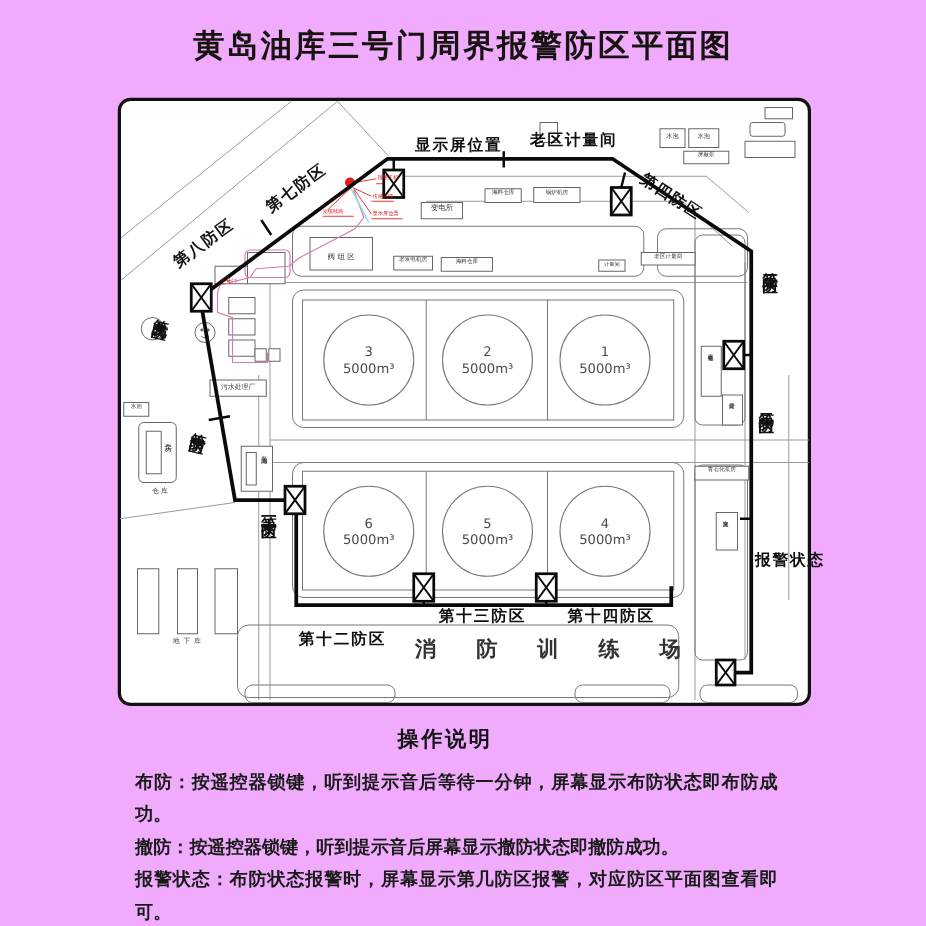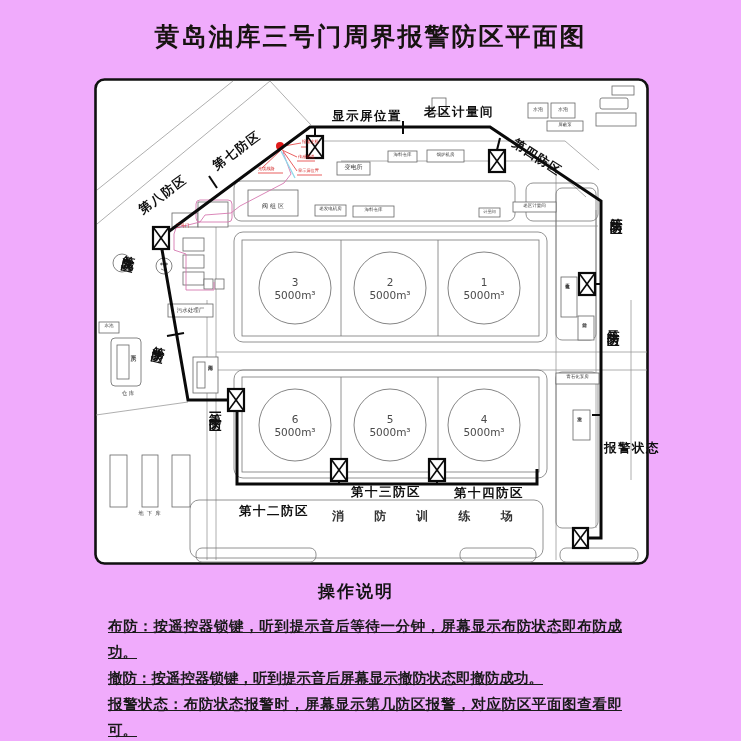--- a/index.html
+++ b/index.html
@@ -9,27 +9,27 @@
          font-size:25px;font-weight:bold;letter-spacing:2px;color:#171310;}
   svg{position:absolute;left:0;top:0;}
   .labels{position:absolute;left:0;top:0;width:741px;height:741px;}
   .zl{position:absolute;font-weight:bold;font-size:12.5px;letter-spacing:1.5px;
       color:#101010;white-space:nowrap;line-height:1.05;}
   .vert{writing-mode:vertical-rl;text-orientation:upright;}
   .tank{position:absolute;width:76px;text-align:center;color:#4a4a4a;
         font-size:10.5px;line-height:1.2;}
   .fac{position:absolute;color:#3a3a3a;white-space:nowrap;line-height:1.1;text-align:center;}
   .red{position:absolute;color:#d01818;white-space:nowrap;line-height:1;}
-  .train{position:absolute;font-weight:bold;font-size:12px;letter-spacing:13px;
+  .train{position:absolute;font-weight:bold;font-size:17px;letter-spacing:13px;
          color:#333;white-space:nowrap;}
   .instructions{position:absolute;left:90px;top:580px;width:532px;}
   .ins-head{text-align:center;font-size:17px;font-weight:bold;letter-spacing:2px;
             margin:0 0 10px 0;color:#141414;}
   .ins-item{margin:0;padding-left:18px;font-size:14.5px;font-weight:bold;
-            line-height:26px;color:#1a1a1a;text-align:justify;text-decoration:underline;}
+            line-height:26px;color:#1a1a1a;text-align:justify;}
 </style>
 </head>
 <body>
 
 <div class="page">
 
   <div class="title">黄岛油库三号门周界报警防区平面图</div>
 
   <svg width="741" height="575" viewBox="0 0 741 575">
 
@@ -208,21 +208,21 @@
     <div class="zl vert" style="left:610px;top:208px;">第三防区</div>
     <div class="zl" style="left:514px;top:135px;transform:rotate(33deg);transform-origin:left center;">第四防区</div>
     <div class="zl" style="left:424px;top:105px;">老区计量间</div>
     <div class="zl" style="left:332px;top:109px;">显示屏位置</div>
     <div class="zl" style="left:214px;top:160px;transform:rotate(-36deg);transform-origin:left center;">第七防区</div>
     <div class="zl" style="left:140px;top:204px;transform:rotate(-36deg);transform-origin:left center;">第八防区</div>
     <div class="zl vert" style="left:126px;top:246px;transform:rotate(13deg);transform-origin:top center;">第九防区</div>
     <div class="zl vert" style="left:156px;top:337px;transform:rotate(13deg);transform-origin:top center;">第十防区</div>
     <div class="zl vert" style="left:209px;top:403px;">第十一防区</div>
     <div class="zl" style="left:239px;top:504px;">第十二防区</div>
-    <div class="zl" style="left:351px;top:486px;font-family:Liberation Serif, serif;">第十三防区</div>
+    <div class="zl" style="left:351px;top:486px;">第十三防区</div>
     <div class="zl" style="left:454px;top:486px;">第十四防区</div>
 
     <div class="tank" style="left:257px;top:276px;">
       <div>3</div>
       <div>5000m³</div>
     </div>
     <div class="tank" style="left:352px;top:276px;">
       <div>2</div>
       <div>5000m³</div>
     </div>

